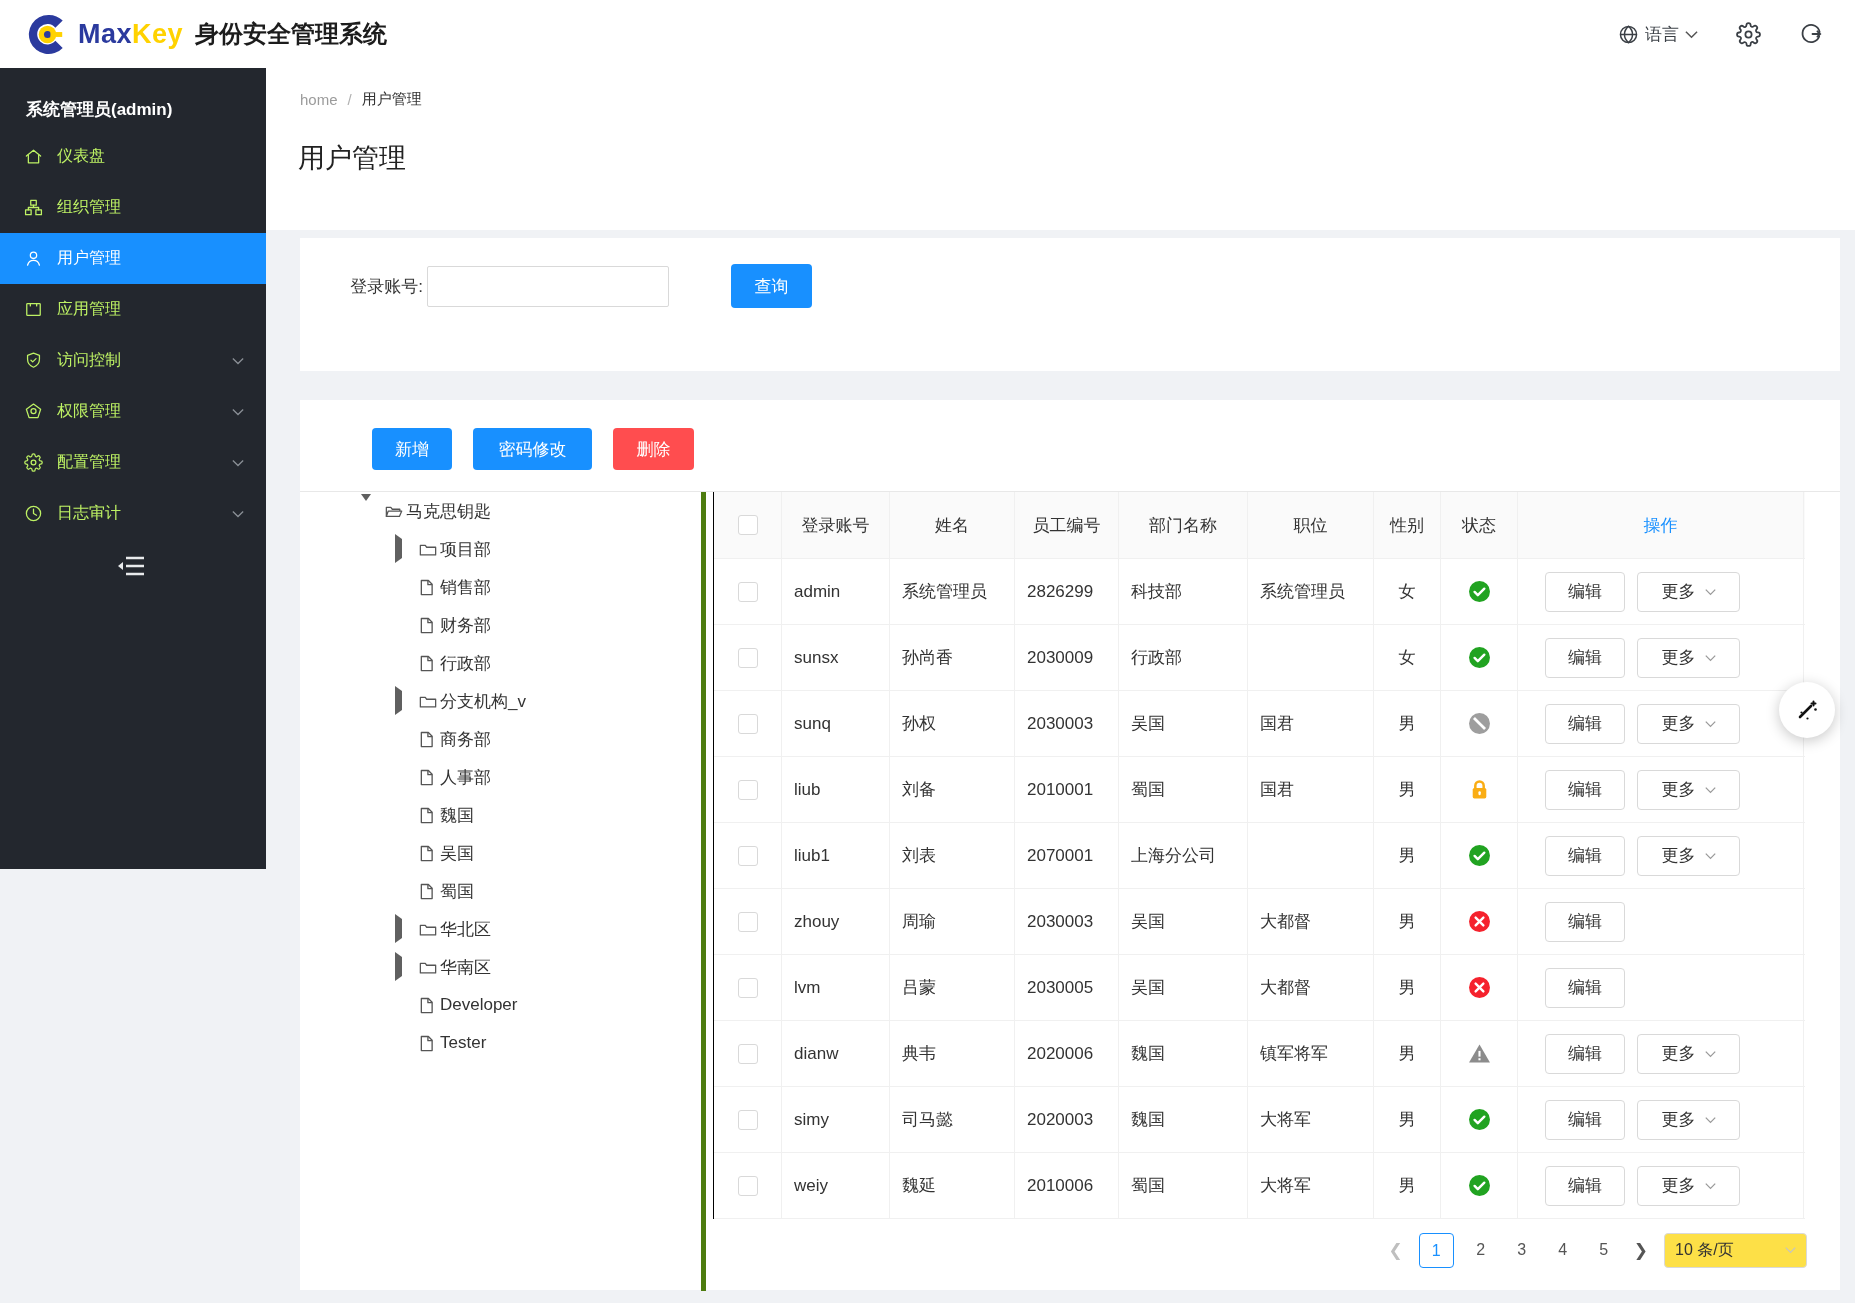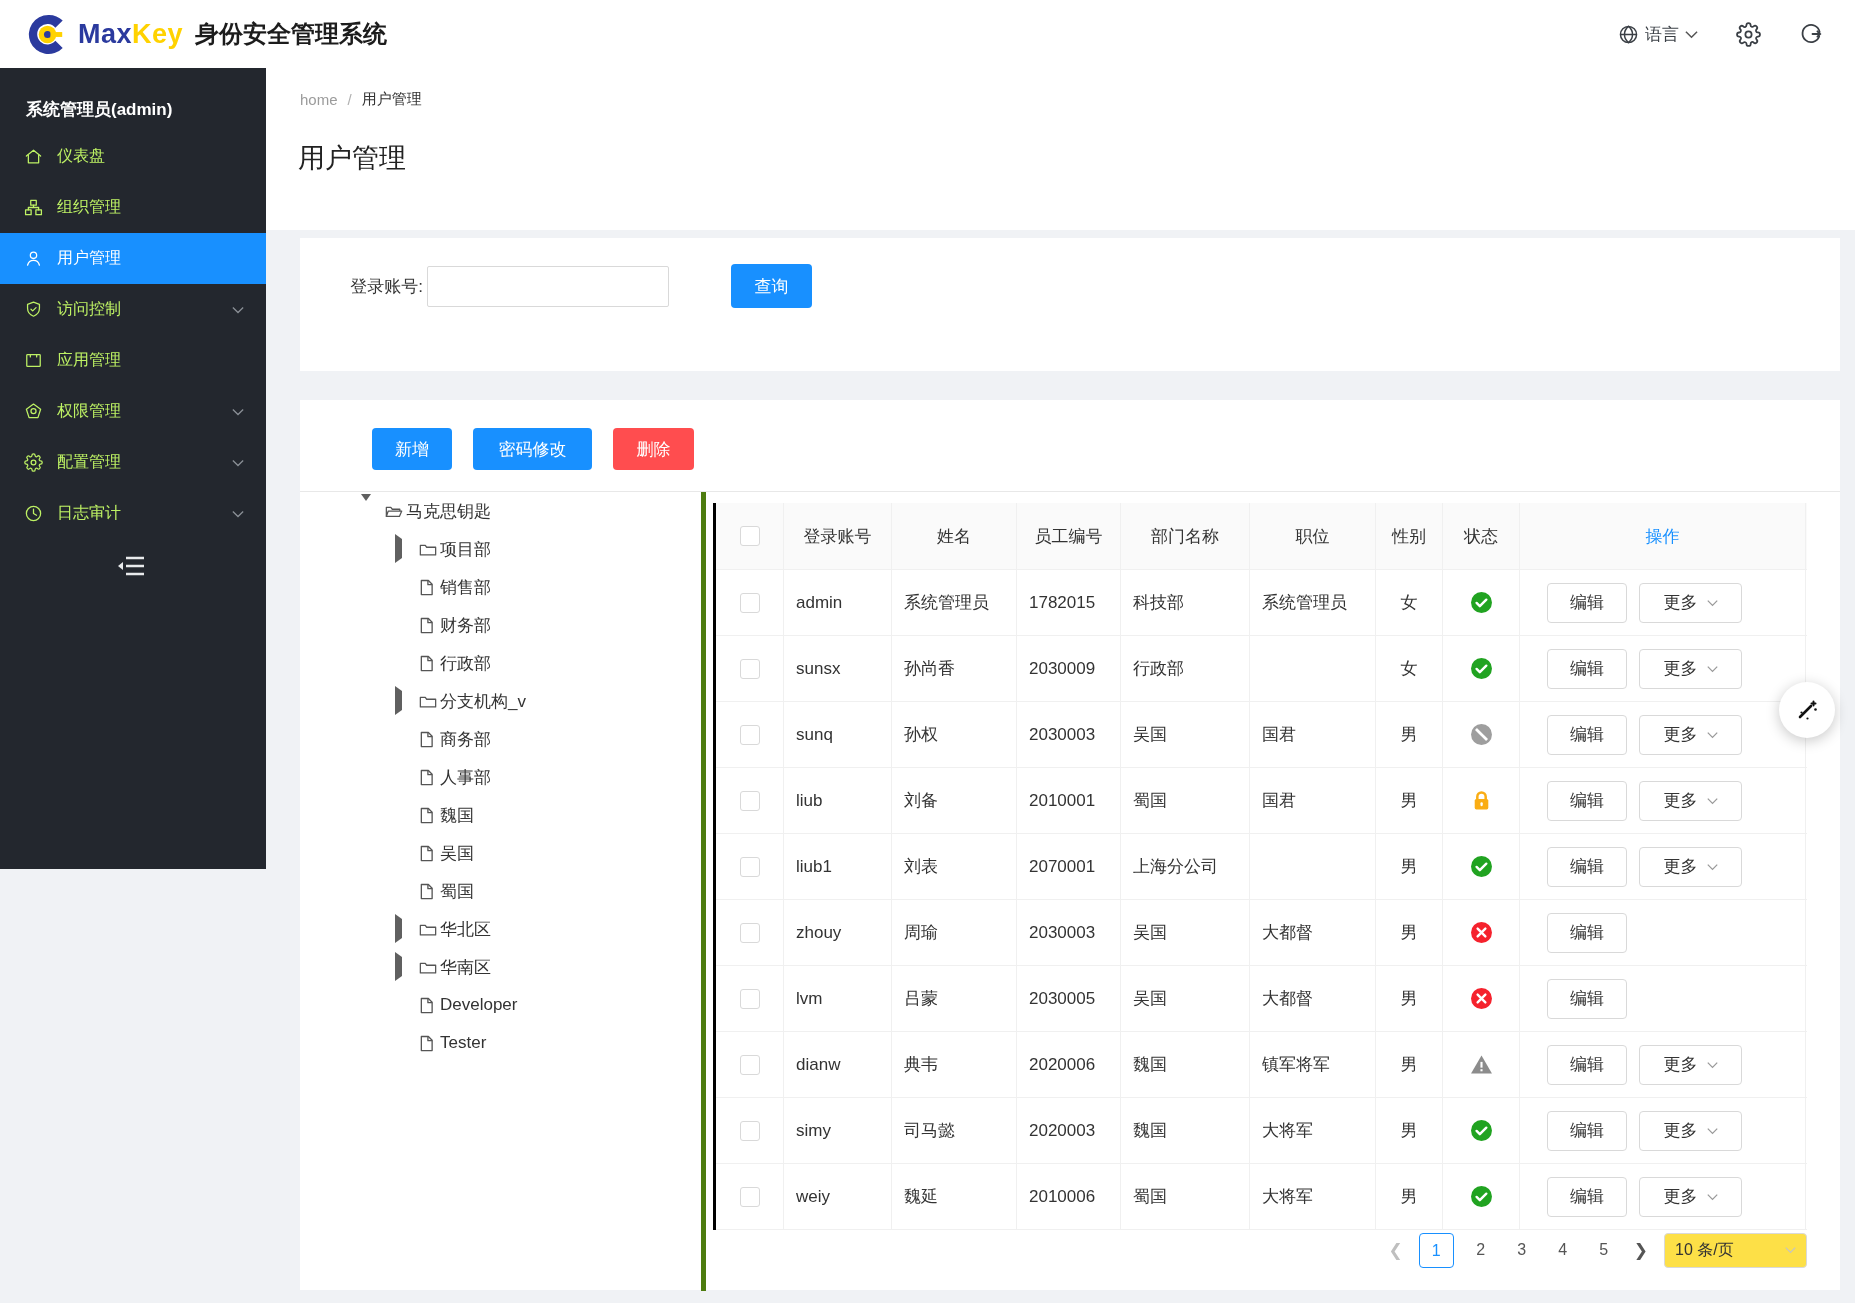--- a/index.html
+++ b/index.html
@@ -50,21 +50,21 @@
   .tree-panel{position:absolute;left:17px;top:0;width:384px;height:799px;border-right:5px solid #4d7c0f;overflow:hidden;}
   .tree-item{height:38px;display:flex;align-items:center;font-size:17px;color:#333;cursor:pointer;white-space:nowrap;}
   .tree-item .tg{width:11px;margin-right:13px;flex:0 0 auto;}
   .tree-item .ticon{width:18px;height:17px;margin-right:3px;flex:0 0 auto;color:#555;}
   .lv0{padding-left:44px;}
   .lv1{padding-left:78px;}
   .lv1leaf{padding-left:102px;}
   .tgl-down{width:0;height:0;border-left:5px solid transparent;border-right:5px solid transparent;border-top:7px solid #606060;}
   .tgl-right{width:0;height:0;border-top:5px solid transparent;border-bottom:5px solid transparent;border-left:7px solid #606060;}
   
-  .table-panel{position:absolute;left:413px;top:11px;width:1091px;border-left:3px solid #000000;}
+  .table-panel{position:absolute;left:413px;top:0;width:1091px;border-left:1px solid #000000;}
   .t-row{display:flex;border-bottom:1px solid #f0f0f0;}
   .t-head{height:66px;background:#fafafa;}
   .t-body{height:65px;background:#fff;}
   .t-cell{display:flex;align-items:center;border-right:1px solid #f0f0f0;font-size:17px;color:#333;overflow:hidden;box-sizing:border-box;padding-left:12px;}
   .t-center{justify-content:center;padding-left:0;}
   .t-head .t-cell{justify-content:center;padding-left:0;font-weight:500;color:#333;}
   .head-op{color:#1890ff !important;}
   .cb{width:18px;height:18px;border:1.5px solid #d9d9d9;border-radius:3px;background:#fff;cursor:pointer;}
   .st-ic{width:23px;height:23px;}
   .act-cell{gap:12px;padding-left:27px !important;}
@@ -164,39 +164,39 @@
             <svg width="19" height="19" viewBox="0 0 24 24" fill="none" stroke="currentColor" stroke-width="1.6" stroke-linecap="round" stroke-linejoin="round">
               <circle cx="12" cy="8" r="4"></circle>
               <path d="M4.5 20.5c1-4 4-6 7.5-6s6.5 2 7.5 6"></path>
             </svg>
           </span>
           <span>用户管理</span>
         </div>
         <div class="side-item">
           <span class="mi">
             <svg width="19" height="19" viewBox="0 0 24 24" fill="none" stroke="currentColor" stroke-width="1.6" stroke-linecap="round" stroke-linejoin="round">
+              <rect x="3.5" y="4.5" width="17" height="15" rx="1"></rect>
+              <path d="M8 4.5v3M16 4.5v3"></path>
+            </svg>
+          </span>
+          <span>应用管理</span>
+        </div>
+        <div class="side-item">
+          <span class="mi">
+            <svg width="19" height="19" viewBox="0 0 24 24" fill="none" stroke="currentColor" stroke-width="1.6" stroke-linecap="round" stroke-linejoin="round">
               <path d="M12 2.8l7.5 2.7v5c0 4.8-3.1 8.4-7.5 10-4.4-1.6-7.5-5.2-7.5-10v-5z"></path>
               <path d="M8.8 11.6l2.2 2.2 4.2-4.2"></path>
             </svg>
           </span>
           <span>访问控制</span>
           <span class="side-chev">
             <svg width="12" height="8" viewBox="0 0 14 9" fill="none" stroke="currentColor" stroke-width="1.5">
               <path d="M1 1.5l6 6 6-6"></path>
             </svg>
           </span>
-        </div>
-        <div class="side-item">
-          <span class="mi">
-            <svg width="19" height="19" viewBox="0 0 24 24" fill="none" stroke="currentColor" stroke-width="1.6" stroke-linecap="round" stroke-linejoin="round">
-              <rect x="3.5" y="4.5" width="17" height="15" rx="1"></rect>
-              <path d="M8 4.5v3M16 4.5v3"></path>
-            </svg>
-          </span>
-          <span>应用管理</span>
         </div>
         <div class="side-item">
           <span class="mi">
             <svg width="19" height="19" viewBox="0 0 24 24" fill="none" stroke="currentColor" stroke-width="1.6" stroke-linecap="round" stroke-linejoin="round">
               <path d="M12 2.6l9 6.5-3.4 10.6H6.4L3 9.1z"></path>
               <circle cx="12" cy="11.5" r="3.2"></circle>
             </svg>
           </span>
           <span>权限管理</span>
           <span class="side-chev">
@@ -420,21 +420,21 @@
             <div class="t-cell" style="width:67px">性别</div>
             <div class="t-cell" style="width:77px">状态</div>
             <div class="t-cell head-op" style="width:286px">操作</div>
           </div>
           <div class="t-row t-body">
             <div class="t-cell t-center" style="width:68px">
               <span class="cb"></span>
             </div>
             <div class="t-cell" style="width:108px">admin</div>
             <div class="t-cell" style="width:125px">系统管理员</div>
-            <div class="t-cell" style="width:104px">1782015</div>
+            <div class="t-cell" style="width:104px">2826299</div>
             <div class="t-cell" style="width:129px">科技部</div>
             <div class="t-cell" style="width:126px">系统管理员</div>
             <div class="t-cell t-center" style="width:67px">女</div>
             <div class="t-cell t-center" style="width:77px">
               <span>
                 <svg class="st-ic" viewBox="0 0 22 22">
                   <circle cx="11" cy="11" r="10" fill="#21a321"></circle>
                   <path d="M6.3 11.4l3.1 3.1 6.2-6.2" stroke="#fff" stroke-width="2.3" fill="none" stroke-linecap="round" stroke-linejoin="round"></path>
                 </svg>
               </span>

